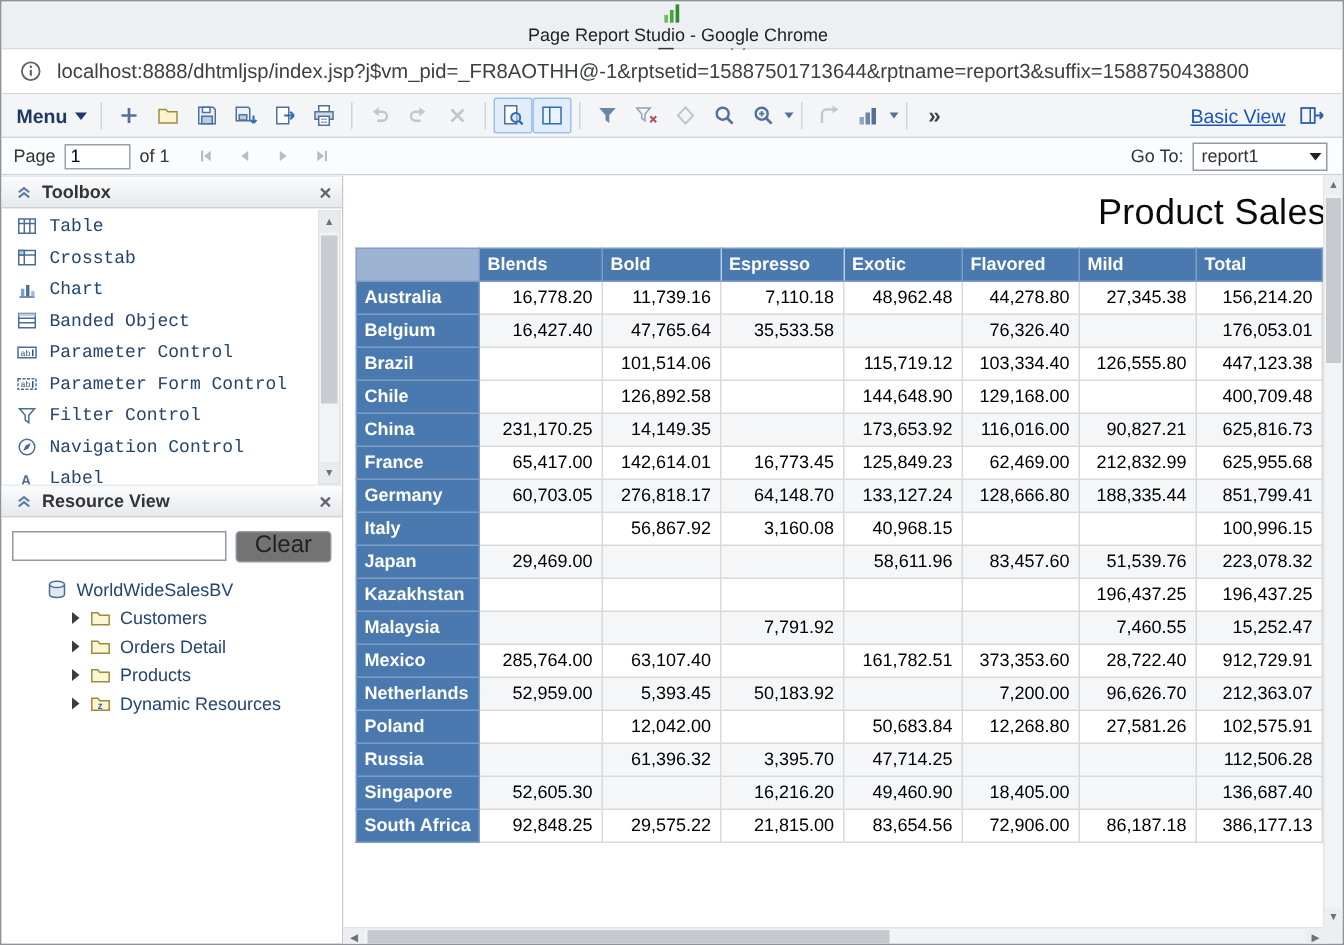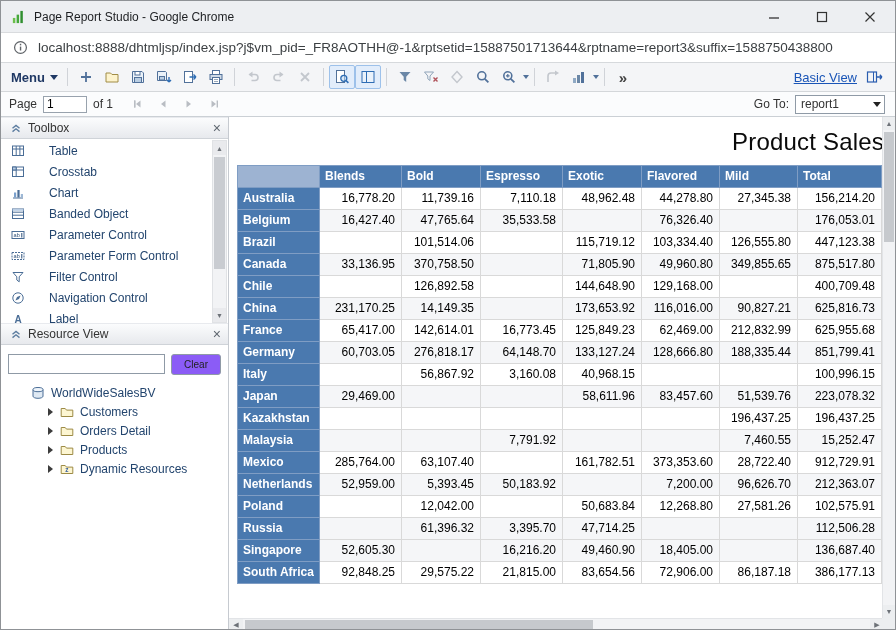--- a/index.html
+++ b/index.html
@@ -1,20 +1,20 @@
 <!DOCTYPE html>
 <html><head>
 <meta charset="utf-8">
 <style>
   html,body{margin:0;padding:0;}
   body{font-family:"Liberation Sans","DejaVu Sans",sans-serif;background:#d4d4d4;}
   #window{position:relative;width:896px;height:630px;background:#fff;border:1px solid #8f9296;overflow:hidden;font-size:12px;box-sizing:border-box;}
 
   
-  .titlebar{position:absolute;left:0;top:0;width:100%;height:32px;background:#edeff2;border-bottom:1px solid #d9dbde;display:flex;align-items:center;padding:0 10px;box-sizing:border-box;}
+  .titlebar{position:absolute;left:0;top:0;width:100%;height:32px;background:#edeff2;border-bottom:1px solid #d9dbde;display:flex;align-items:center;padding:0 10px;box-sizing:border-box;flex-direction:column;}
   .title-text{font-size:12px;color:#1d1f22;margin-left:8px;flex:1;}
   .win-controls{display:flex;align-items:center;gap:34px;padding-right:8px;}
   .wbtn{display:flex;align-items:center;justify-content:center;width:14px;height:14px;}
 
   
   .urlbar{position:absolute;top:32px;left:0;width:100%;height:30px;background:#fff;border-bottom:1px solid #d6d9dc;display:flex;align-items:center;padding:0 12px;box-sizing:border-box;}
   .url-text{font-size:13.5px;color:#3c4043;margin-left:10px;white-space:nowrap;overflow:hidden;}
 
   
   .toolbar{position:absolute;top:62px;left:0;width:100%;height:29px;background:#f4f5f7;border-bottom:1px solid #d4d7da;display:flex;align-items:center;padding:0 8px;box-sizing:border-box;}
@@ -30,33 +30,33 @@
 
   
   .pagerow{position:absolute;top:91px;left:0;width:100%;height:25px;background:#fbfcfd;border-bottom:1px solid #cbd0d5;display:flex;align-items:center;padding:0 8px;font-size:12px;color:#333;box-sizing:border-box;}
   .page-input{width:44px;height:17px;border:1px solid #98a2ad;font-size:12px;padding:0 3px;margin:0 6px;font-family:inherit;box-sizing:border-box;}
   .nav-btns{display:flex;gap:11px;margin-left:16px;align-items:center;}
   .goto-select{width:90px;height:19px;border:1px solid #8f9aa6;background:#fff;display:flex;align-items:center;justify-content:space-between;padding:0 3px 0 5px;margin:0 2px 0 6px;box-sizing:border-box;}
   .sel-arrow{width:0;height:0;border-left:4px solid transparent;border-right:4px solid transparent;border-top:5px solid #222;}
 
   
   .sidebar{position:absolute;top:116px;left:0;width:228px;bottom:0;background:#fff;border-right:1px solid #c6cad0;box-sizing:border-box;}
-  .panel-header{position:absolute;left:0;right:0;height:22px;background:linear-gradient(#fbfcfd,#e7e9ed);border-bottom:1px solid #cfd3d8;border-top:1px solid #e8eaee;display:flex;align-items:center;padding:0 7px;font-weight:normal;color:#333;font-size:12px;box-sizing:border-box;}
+  .panel-header{position:absolute;left:0;right:0;height:22px;background:linear-gradient(#fbfcfd,#e7e9ed);border-bottom:1px solid #cfd3d8;border-top:1px solid #e8eaee;display:flex;align-items:center;padding:0 7px;font-weight:bold;color:#333;font-size:12px;box-sizing:border-box;}
   .panel-title{flex:1;margin-left:5px;}
   .panel-close{color:#5f6770;font-size:14px;line-height:1;}
   .toolbox-list{position:absolute;top:23px;left:0;right:17px;height:183px;overflow:hidden;}
-  .tb-item{display:flex;align-items:center;height:21px;padding-left:9px;gap:24px;color:#23456e;font-size:12px;}
+  .tb-item{display:flex;align-items:center;height:21px;padding-left:9px;gap:8px;color:#23456e;font-size:12px;font-family:Liberation Mono, monospace;}
   .ic{display:flex;align-items:center;justify-content:center;width:15px;height:15px;flex:none;}
   .tb-scroll{position:absolute;top:23px;right:1px;width:15px;height:183px;background:#f2f3f5;border:1px solid #e0e2e5;box-sizing:border-box;}
   .sb-arr{position:absolute;left:0;right:0;height:14px;display:flex;align-items:center;justify-content:center;font-size:7px;color:#6d7278;background:#e9eaed;}
   .sb-arr.up{top:0;}.sb-arr.down{bottom:0;}
   .tb-thumb{position:absolute;left:1px;right:1px;top:16px;height:112px;background:#c9ccd1;}
   .rv-search{position:absolute;top:234px;left:0;right:0;height:26px;display:flex;align-items:center;padding:0 7px;gap:6px;box-sizing:border-box;}
   .rv-input{flex:1;height:20px;border:1px solid #8f9aa6;font-size:12px;padding:0 4px;font-family:inherit;box-sizing:border-box;min-width:0;}
-  .clear-btn{height:21px;padding:0 12px;border:1px solid #8f9aa6;background:#8b5cf6;border-radius:3px;font-size:10px;color:#222;font-family:inherit;}
+  .clear-btn{height:21px;padding:0 12px;border:1px solid #8f9aa6;background:#737373;border-radius:3px;font-size:16px;color:#222;font-family:inherit;}
   .tree{position:absolute;top:266px;left:0;right:0;margin-left:20px;}
   .tree-row{display:flex;align-items:center;height:19px;gap:6px;color:#23456e;font-size:12px;}
   .tree-root{padding-left:9px;}
   .tree-child{padding-left:27px;}
   .tree-arrow{width:0;height:0;border-left:5px solid #3c3c3c;border-top:4px solid transparent;border-bottom:4px solid transparent;flex:none;}
 
   
   .main{position:absolute;left:228px;top:116px;width:655px;height:501px;background:#fff;overflow:hidden;}
   .report-title{font-size:24px;color:#0a0a0a;margin:11px 0 9px 10px;font-weight:400;letter-spacing:.2px;text-align:right;}
   table.report{border-collapse:collapse;margin-left:8px;table-layout:fixed;}
@@ -509,30 +509,20 @@
           <tr>
             <th>Brazil</th>
             <td></td>
             <td>101,514.06</td>
             <td></td>
             <td>115,719.12</td>
             <td>103,334.40</td>
             <td>126,555.80</td>
             <td>447,123.38</td>
           </tr>
-          <tr class="alt">
-            <th>Canada</th>
-            <td>33,136.95</td>
-            <td>370,758.50</td>
-            <td></td>
-            <td>71,805.90</td>
-            <td>49,960.80</td>
-            <td>349,855.65</td>
-            <td>875,517.80</td>
-          </tr>
           <tr>
             <th>Chile</th>
             <td></td>
             <td>126,892.58</td>
             <td></td>
             <td>144,648.90</td>
             <td>129,168.00</td>
             <td></td>
             <td>400,709.48</td>
           </tr>

